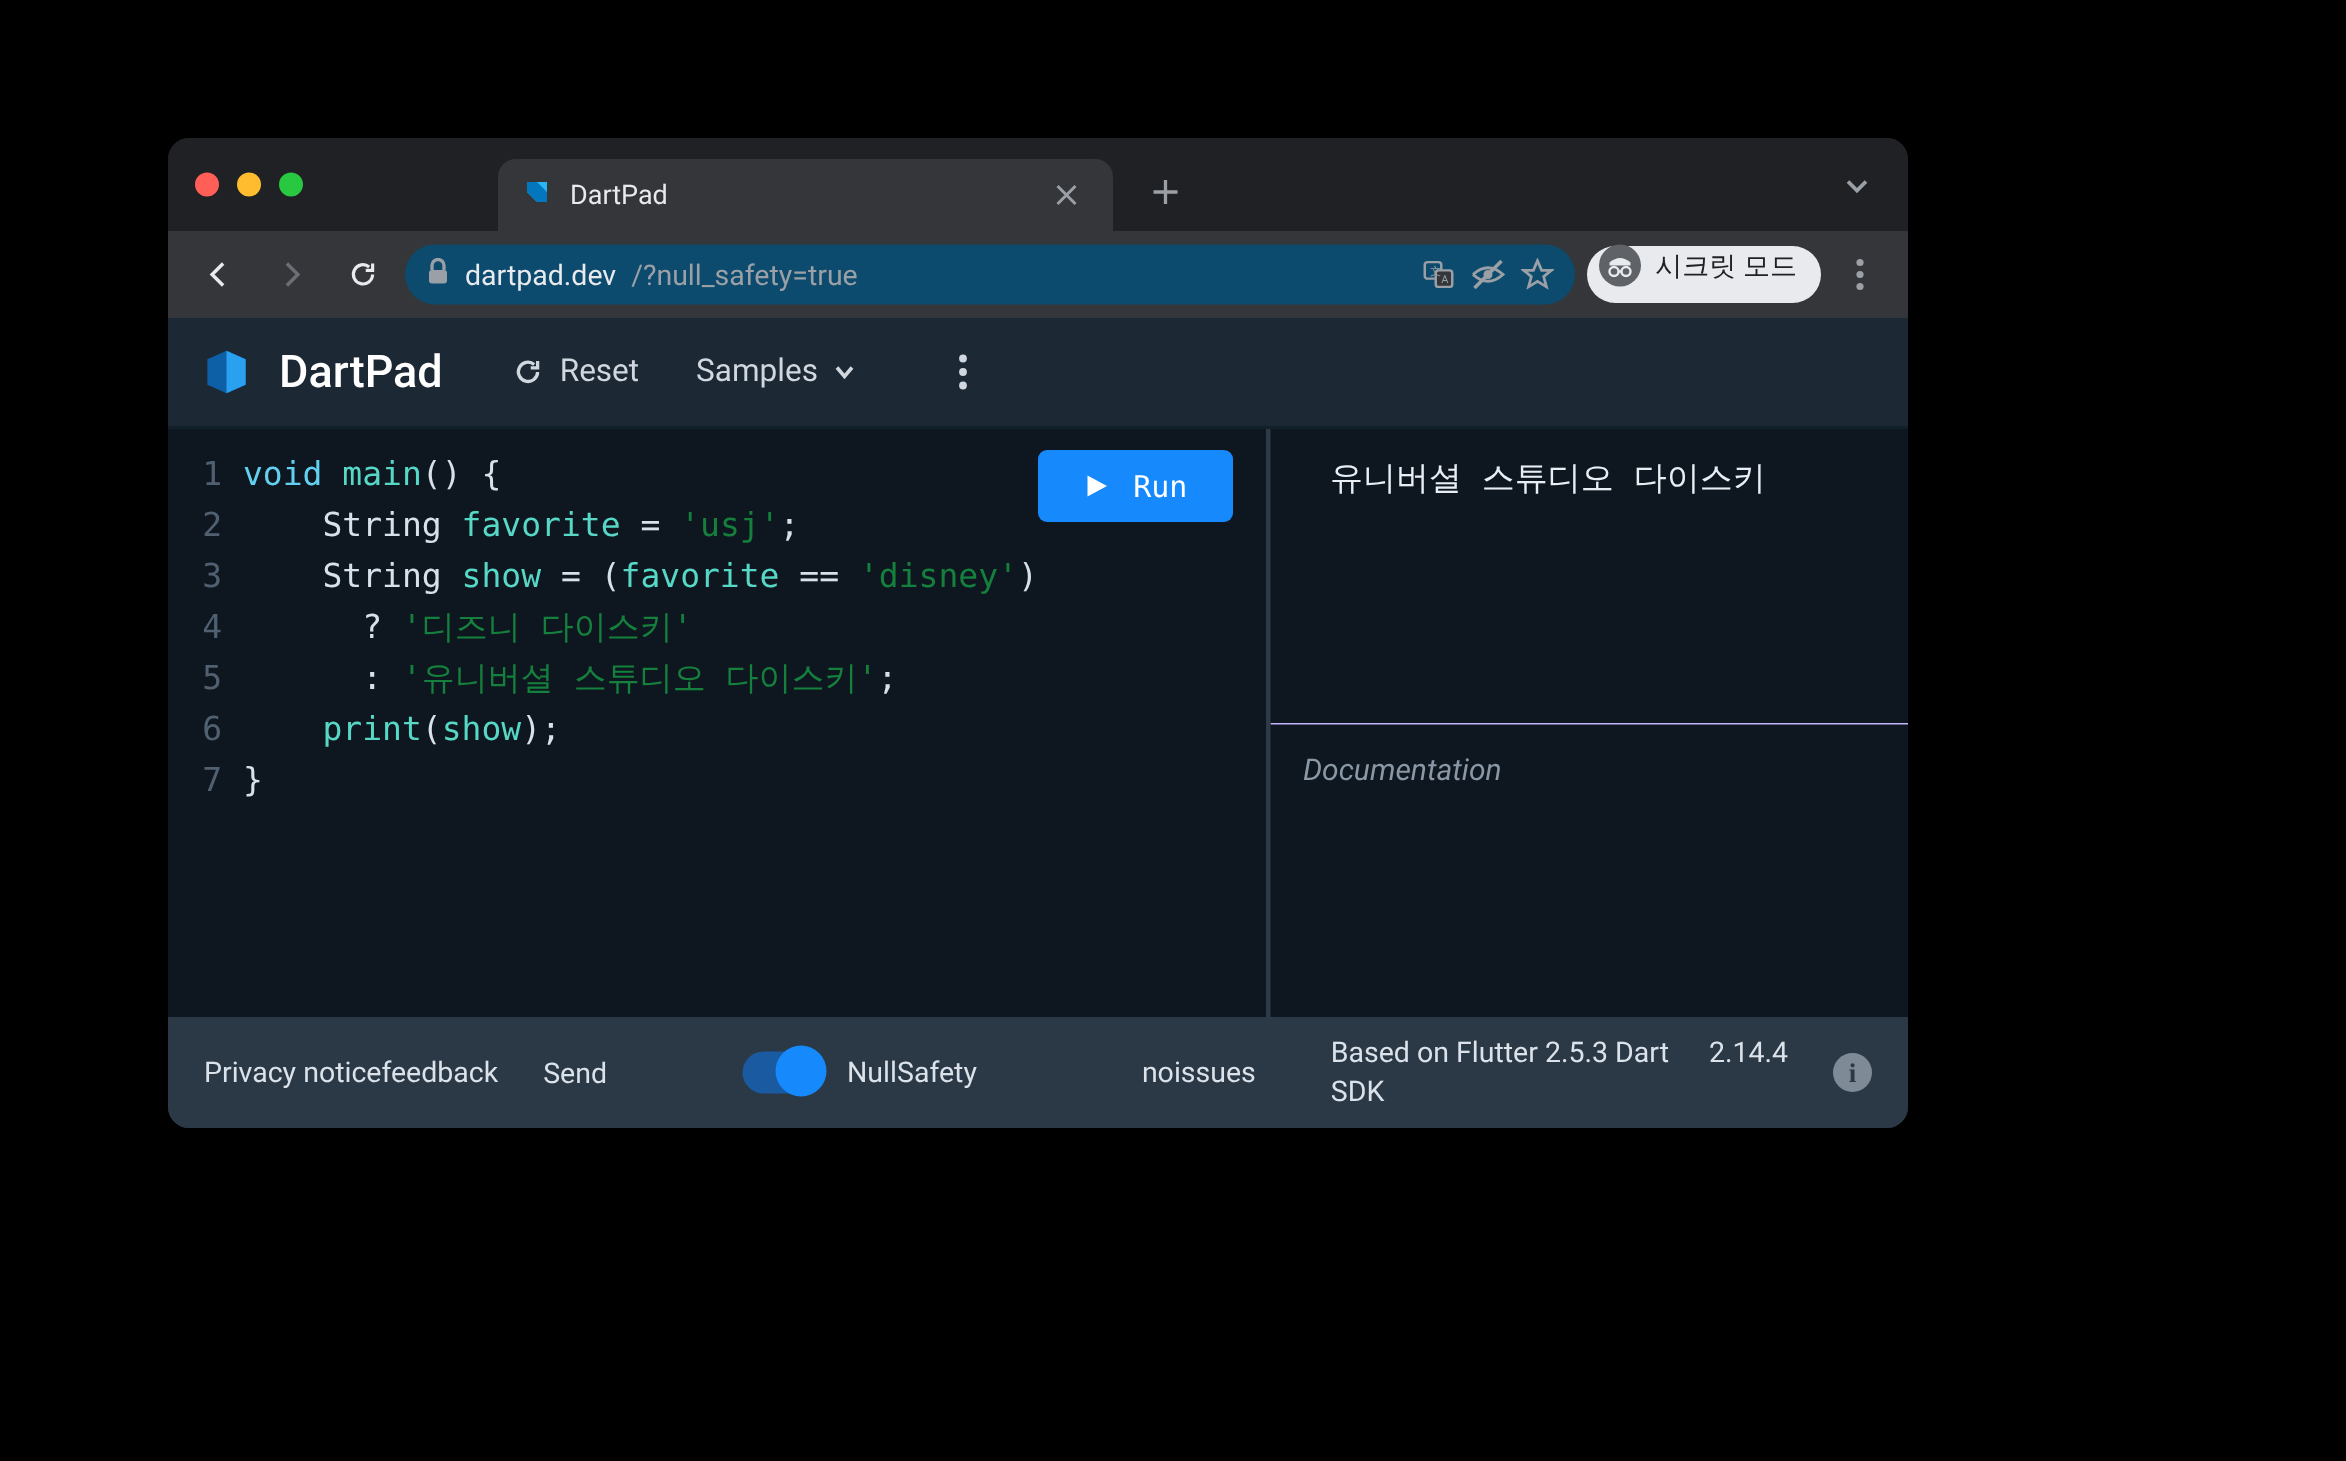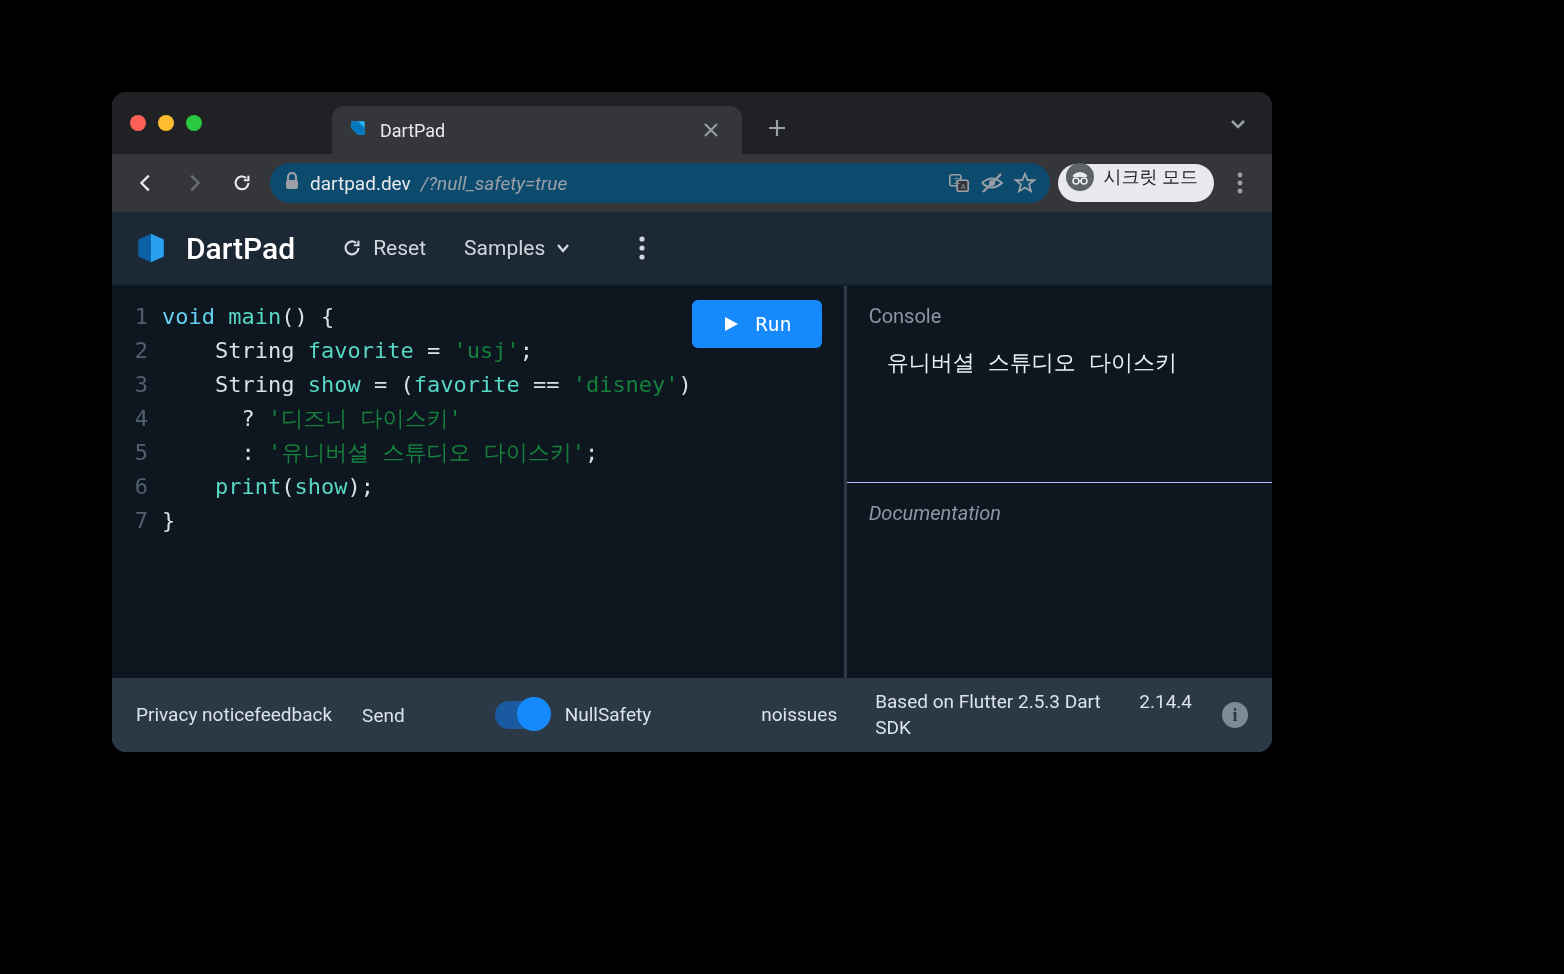--- a/index.html
+++ b/index.html
@@ -92,21 +92,21 @@
     background: #0c4a6e;
     border-radius: 20px;
     display: flex;
     align-items: center;
     padding: 0 14px;
     gap: 10px;
     color: #e8eaed;
     font-size: 19px;
   }
   .omnibox .lock { color: #9aa0a6; }
-  .url-dim { color: #9aa0a6; font-style: italic; }
+  .url-dim { color: #9aa0a6; }
   .addr-icon { color: #9aa0a6; cursor: pointer; display:flex; align-items:center; }
   .incognito-pill {
     display: flex; align-items: center; gap: 10px;
     background: #e8eaed;
     color: #202124;
     height: 38px;
     padding: 0 16px 12px 8px;
     border-radius: 20px;
     font-size: 18px;
     font-weight: 500;
@@ -233,21 +233,21 @@
     cursor: pointer;
   }
   .switch-knob {
     position: absolute;
     right: -2px; top: -4px;
     width: 34px; height: 34px;
     border-radius: 50%;
     background: #168afd;
   }
   .issues { margin-left: 80px; }
-  .version { margin-left: 8px; flex: 1; justify-content: flex-end; }
+  .version { margin-left: 20px; flex: 1; justify-content: flex-end; }
   .info-icon {
     width: 26px; height: 26px; border-radius: 50%;
     background: #7e8a96;
     color: #2b3947;
     display: flex; align-items: center; justify-content: center;
     font-weight: 700;
     font-family: serif;
     font-size: 18px;
     cursor: pointer;
   }
@@ -421,21 +421,20 @@
           <span class="code">    <span class="ident">print</span><span>(</span><span class="ident">show</span><span>);</span></span>
         </div>
         <div class="code-line">
           <span class="gutter">7</span>
           <span class="code">}</span>
         </div>
       </div>
 
       <div class="right-pane">
         <div class="panel">
-          <div class="panel-title">Console</div>
           <div class="console-out">유니버셜 스튜디오 다이스키</div>
         </div>
         <div class="panel">
           <div class="panel-title">Documentation</div>
         </div>
       </div>
     </div>
 
     <div class="app-footer">
       <div class="footer-col footer-link">

